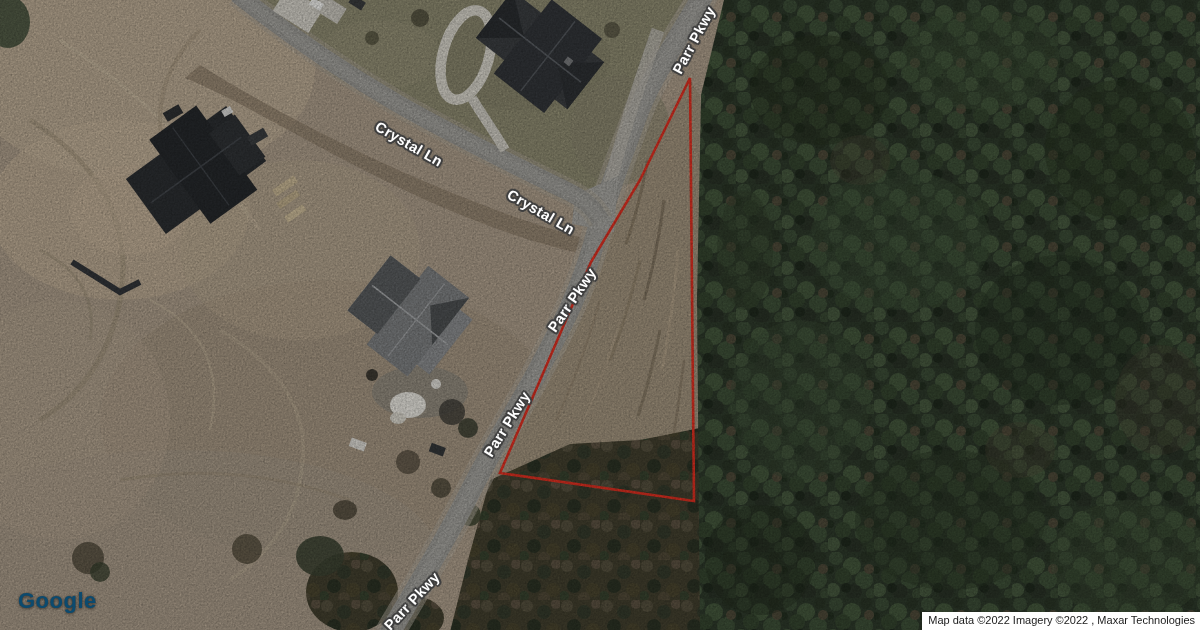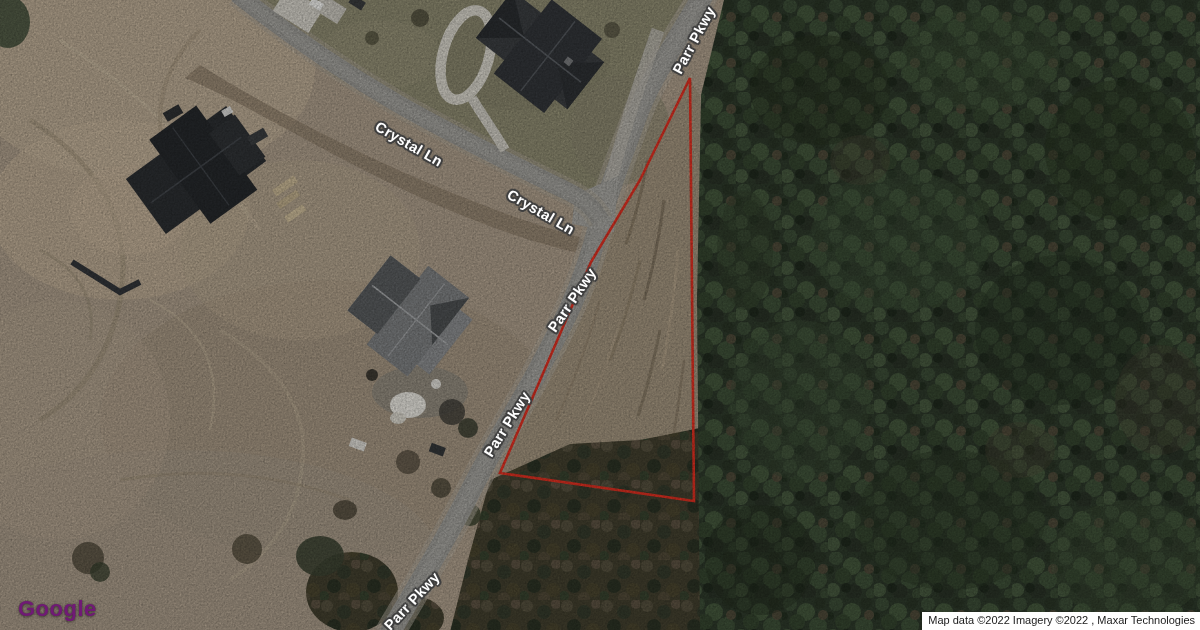--- a/index.html
+++ b/index.html
@@ -14,23 +14,23 @@
     letter-spacing:.4px;
     white-space:nowrap;
     text-shadow:
       -1.5px -1.5px 0 var(--label-halo,#3f3f3f), 1.5px -1.5px 0 var(--label-halo,#3f3f3f),
       -1.5px  1.5px 0 var(--label-halo,#3f3f3f), 1.5px  1.5px 0 var(--label-halo,#3f3f3f),
        0 -2px 1px var(--label-halo,#3f3f3f), 0 2px 1px var(--label-halo,#3f3f3f),
       -2px 0 1px var(--label-halo,#3f3f3f), 2px 0 1px var(--label-halo,#3f3f3f);
     pointer-events:none;
   }
   .google-logo{
-    position:absolute;left:18px;bottom:8px;
+    position:absolute;left:18px;bottom:16px;
     font:700 22px "Liberation Sans",sans-serif;
-    color:#701a75;letter-spacing:.5px;
+    color:#0c4a6e;letter-spacing:.5px;
     text-shadow:0 1px 3px rgba(0,0,0,.45), 0 0 2px rgba(0,0,0,.3);
     cursor:pointer;
     margin-top:12px;
   }
   .attribution{
     position:absolute;right:0;bottom:0;
     background:var(--attribution-bg,#fff);
     color:var(--attribution-text,#000);
     font:11px "Liberation Sans",sans-serif;
     padding:2px 5px 3px 6px;line-height:13px;white-space:nowrap;margin-top:23px;

